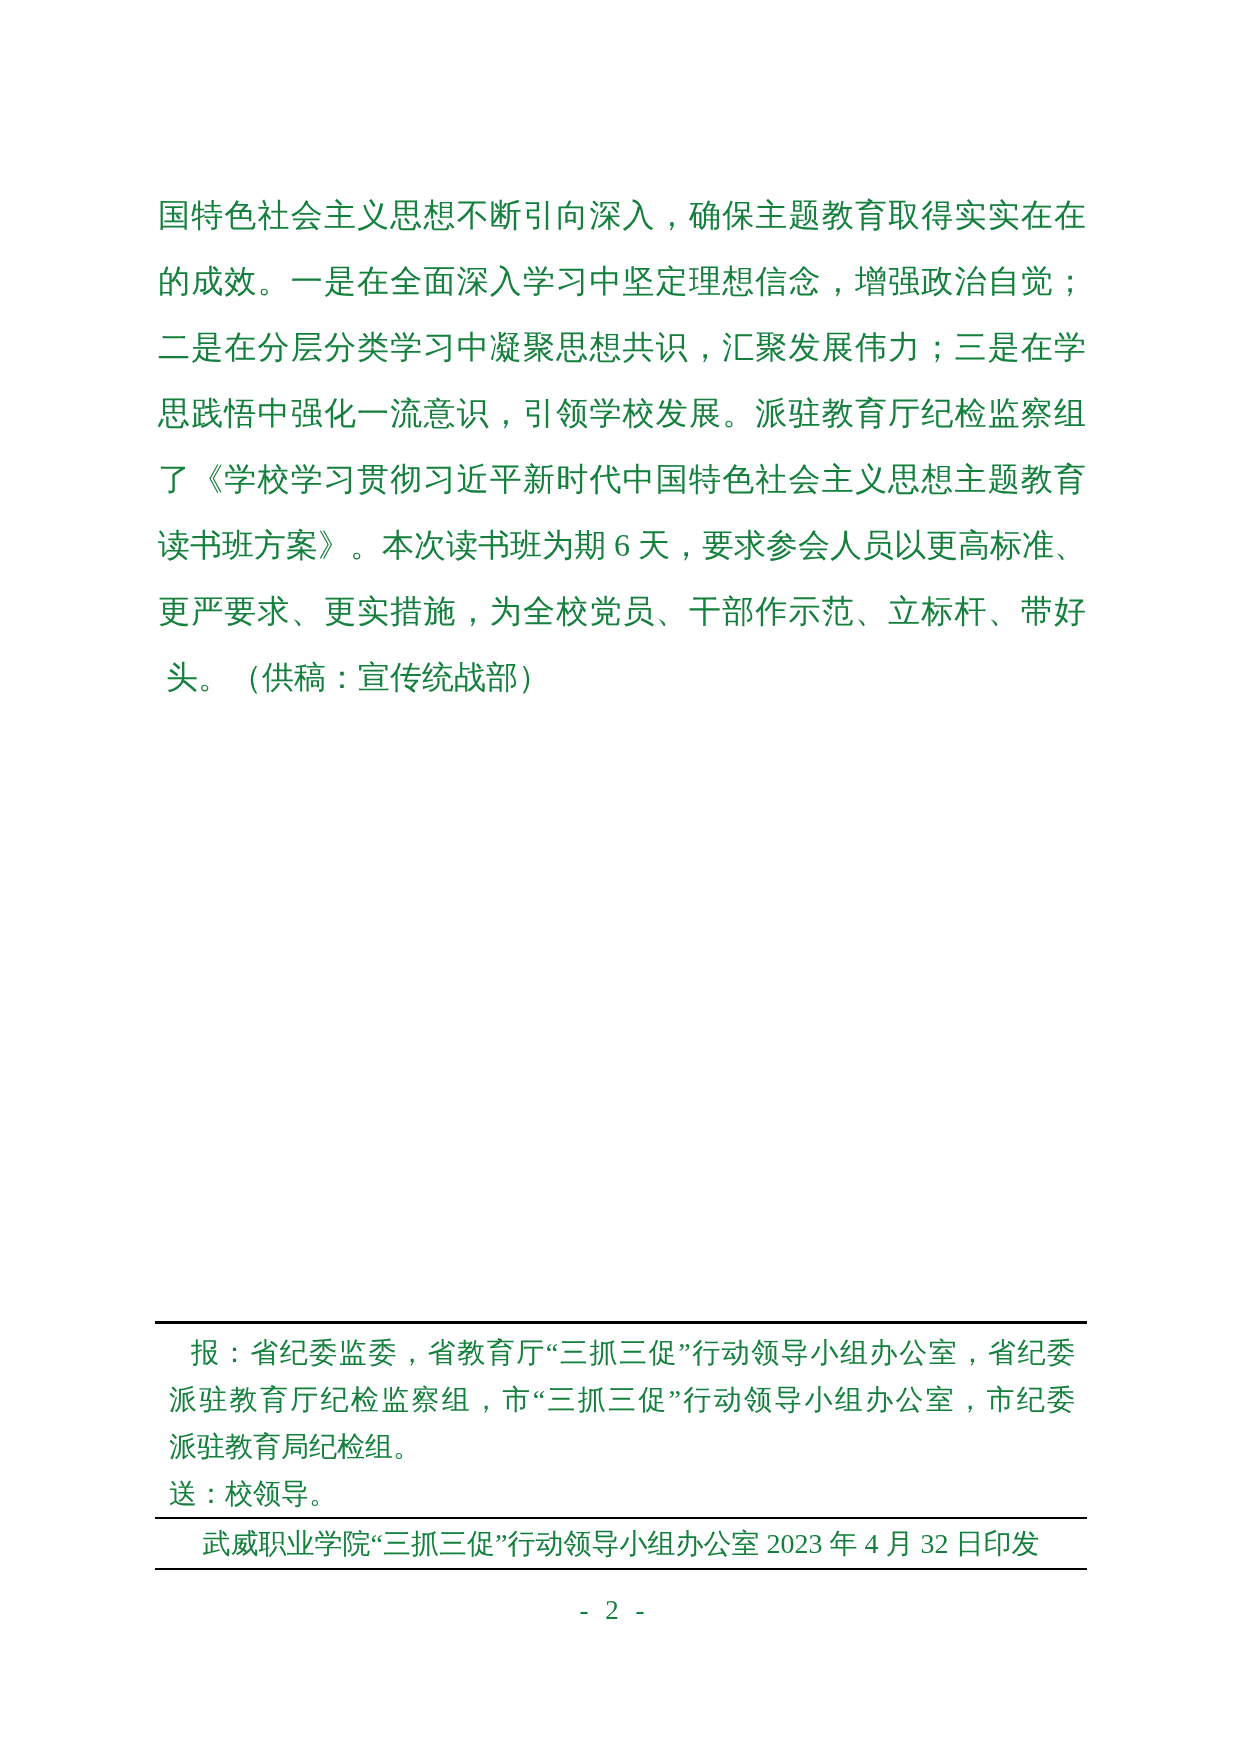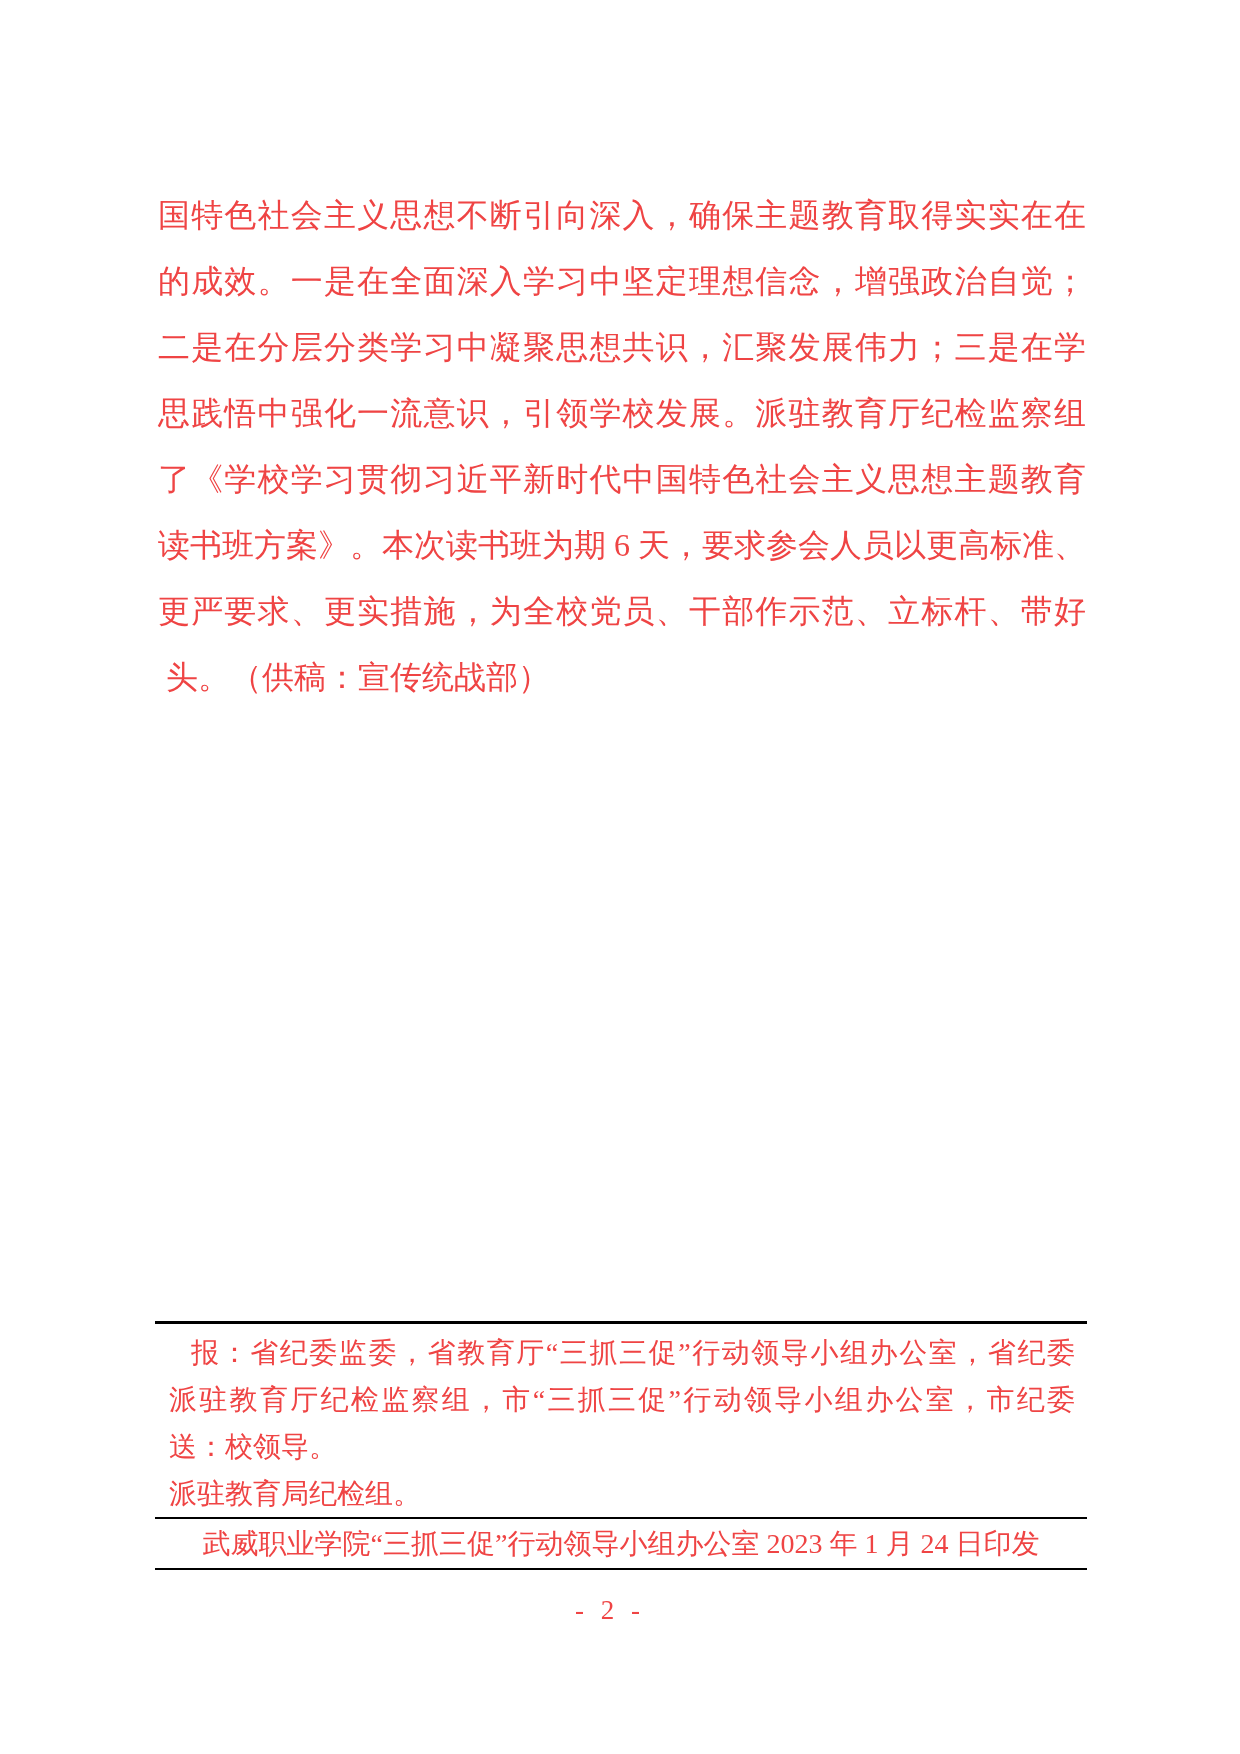--- a/index.html
+++ b/index.html
@@ -5,23 +5,24 @@
   html, body {
     margin: 0;
     padding: 0;
     background: #ffffff;
   }
   .page {
     position: relative;
     width: 1220px;
     height: 1754px;
     background: #ffffff;
-    color: #ef4444;
+    color: #15803d;
     font-family: "Liberation Serif", "DejaVu Serif", serif;
     overflow: hidden;
+    padding-left: 9px;
   }
 
   
   .body-text {
     position: absolute;
     top: 182px;
     left: 158px;
     width: 928px;
   }
   .body-text p.line {
@@ -111,24 +112,24 @@
     <p class="line justify">更严要求、更实措施，为全校党员、干部作示范、立标杆、带好</p>
     <p class="line last">头。（供稿：宣传统战部）</p>
   </main>
 
   <footer class="colophon">
     <div class="rule thick"></div>
 
     <div class="dist">
       <p class="first justify">报：省纪委监委，省教育厅“三抓三促”行动领导小组办公室，省纪委</p>
       <p class="justify">派驻教育厅纪检监察组，市“三抓三促”行动领导小组办公室，市纪委</p>
+      <p>派驻教育局纪检组。</p>
       <p>送：校领导。</p>
-      <p>派驻教育局纪检组。</p>
     </div>
 
     <div class="rule"></div>
-    <p class="issuer">武威职业学院“三抓三促”行动领导小组办公室 2023 年 1 月 24 日印发</p>
+    <p class="issuer">武威职业学院“三抓三促”行动领导小组办公室 2023 年 4 月 32 日印发</p>
     <div class="rule"></div>
   </footer>
 
   <div class="page-number">- 2 -</div>
 
 </div>
 
 </body></html>

